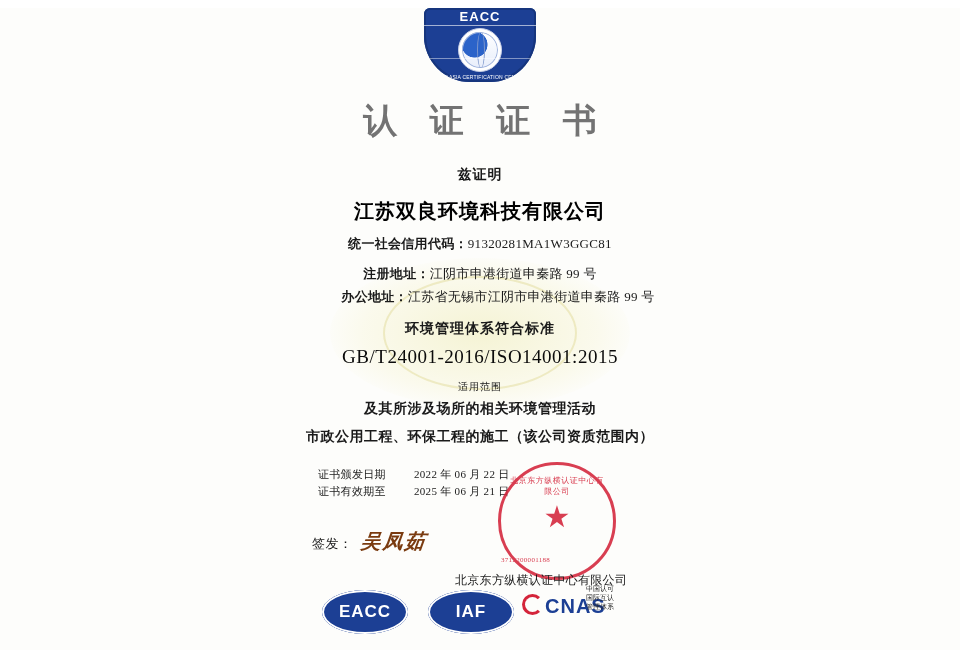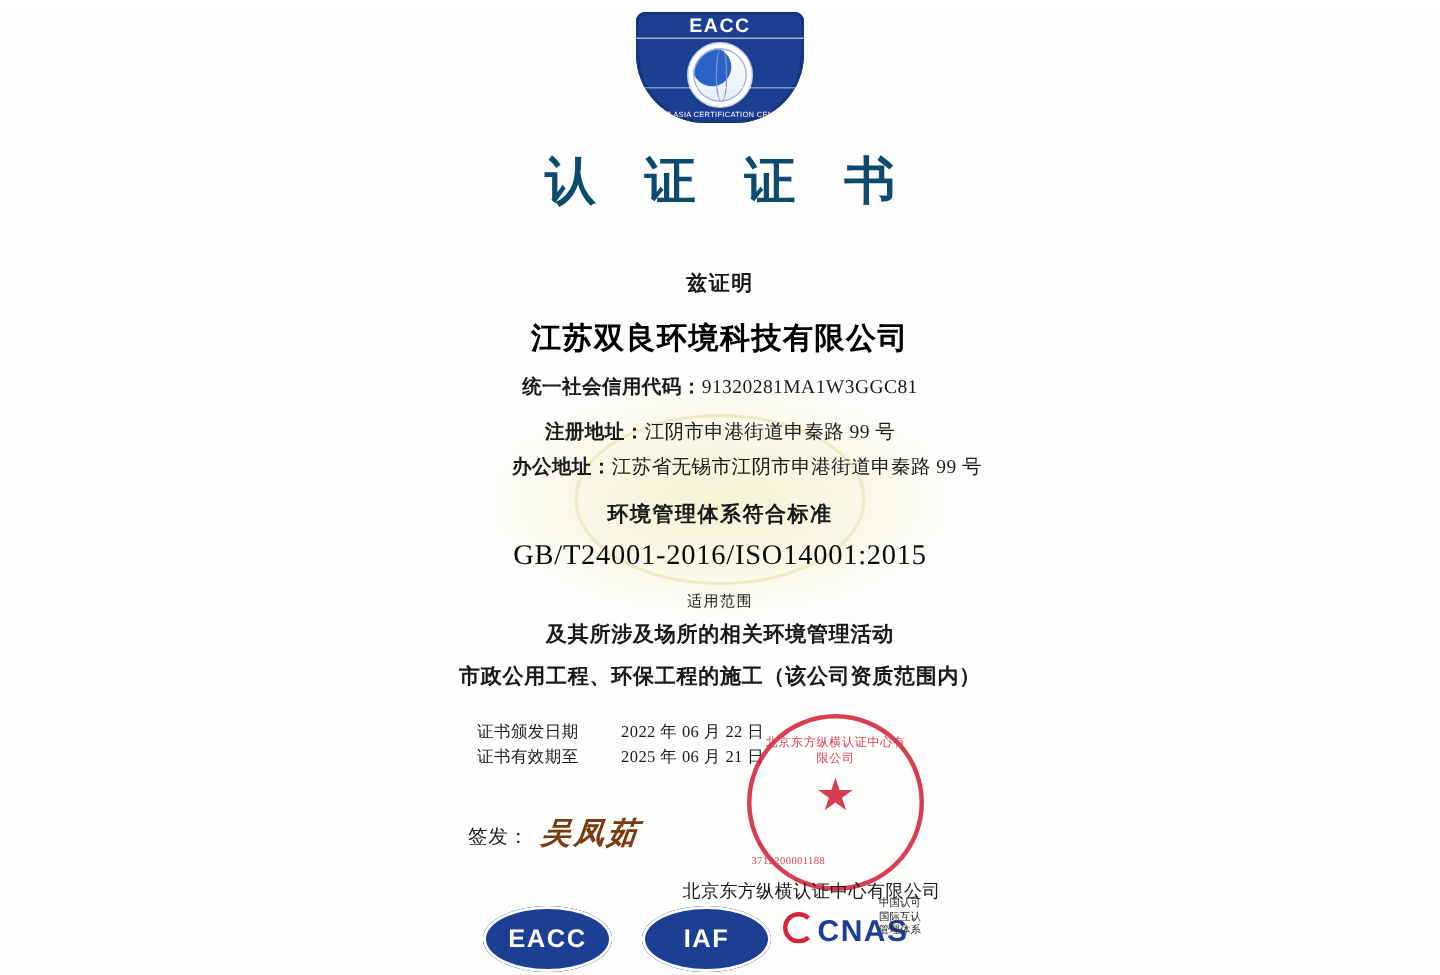--- a/index.html
+++ b/index.html
@@ -128,35 +128,35 @@
     color: #ffffff;
     letter-spacing: 0.2px;
   }
 
   
   .cert-title {
     margin-top: 16px;
     font-size: 34px;
     letter-spacing: 12px;
     font-weight: bold;
-    color: #0c4a6e;
+    color: #737373;
     text-indent: 12px;
   }
 
   .cert-no {
     margin-top: 22px;
     margin-right: 300px;
     font-size: 13px;
     color: #111;
     text-align: right;
     letter-spacing: 0.5px;
   }
 
   .hereby {
-    margin-top: 36px;
+    margin-top: 22px;
     font-size: 14px;
     font-weight: bold;
     letter-spacing: 1px;
   }
 
   .company {
     margin-top: 14px;
     font-size: 20px;
     font-weight: bold;
     letter-spacing: 1px;

